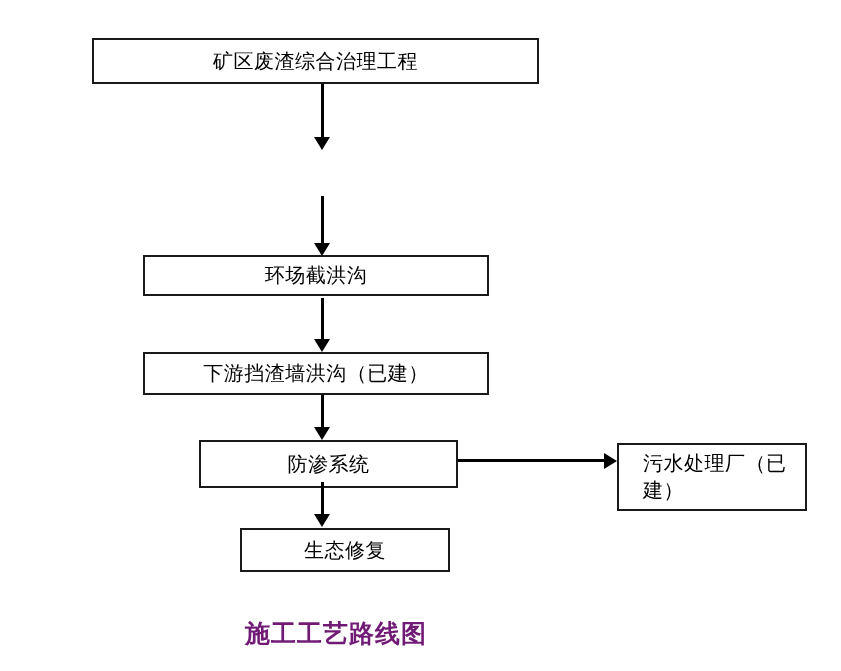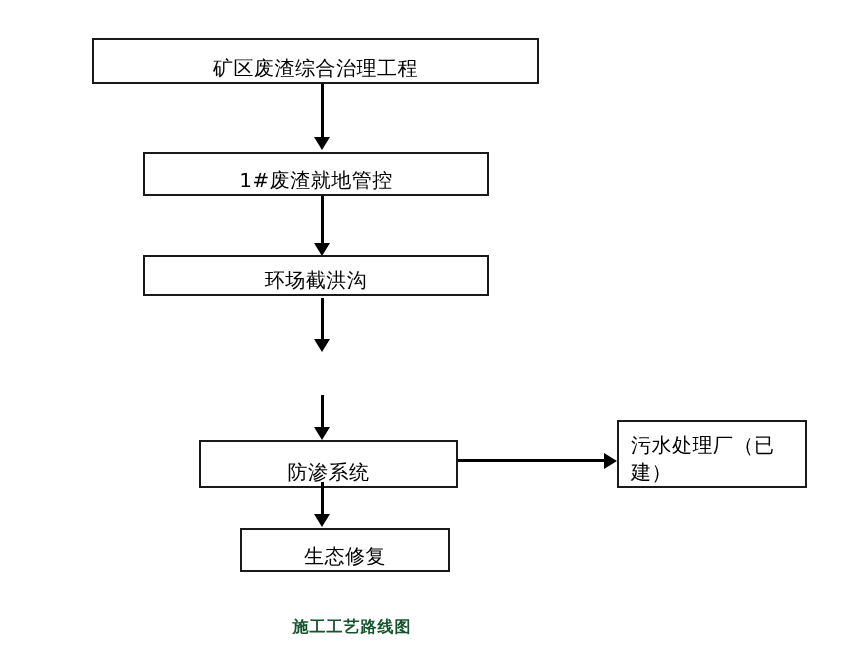--- a/index.html
+++ b/index.html
@@ -16,32 +16,33 @@
     height: 671px;
     background: #ffffff;
     overflow: hidden;
   }
   .node {
     position: absolute;
     box-sizing: border-box;
     border: 2px solid #1a1a1a;
     background: #ffffff;
     display: flex;
-    align-items: flex-end;
+    align-items: center;
     justify-content: center;
     color: #000000;
     font-size: 20px;
     line-height: 1.35;
     letter-spacing: 0.5px;
     font-family: "DejaVu Sans", "Liberation Sans", sans-serif;
   }
   .node.left-align {
     justify-content: flex-start;
     text-align: left;
-    padding-left: 12px;
+    padding-left: 24px;
+    margin-top: 23px;
   }
   
   #node-root      { left: 92px;  top: 38px;  width: 447px; height: 46px; }
   #node-1         { left: 143px; top: 152px; width: 346px; height: 44px; }
   #node-2         { left: 143px; top: 255px; width: 346px; height: 41px; }
   #node-3         { left: 143px; top: 352px; width: 346px; height: 43px; }
   #node-4         { left: 199px; top: 440px; width: 259px; height: 48px; }
   #node-side      { left: 617px; top: 420px; width: 190px; height: 68px; }
   #node-5         { left: 240px; top: 528px; width: 210px; height: 44px; }
 
@@ -83,57 +84,57 @@
   #conn-2-3-head    { left: 314px; top: 339px; }
   #conn-3-4-line    { left: 321px; top: 395px; height: 32px; }
   #conn-3-4-head    { left: 314px; top: 427px; }
   #conn-4-5-line    { left: 321px; top: 482px; height: 32px; }
   #conn-4-5-head    { left: 314px; top: 514px; }
   #conn-4-side-line { left: 458px; top: 459px; width: 148px; }
   #conn-4-side-head { left: 604px; top: 453px; }
 
   #caption {
     position: absolute;
-    left: 16px;
+    left: 0;
     top: 617px;
     width: 672px;
     text-align: center;
-    font-size: 16px;
+    font-size: 25px;
     font-weight: bold;
-    color: #14532d;
+    color: #701a75;
     letter-spacing: 1px;
     font-family: "DejaVu Sans", "Liberation Sans", sans-serif;
   }
 </style>
 </head>
 <body>
 
 <div id="canvas">
 
   <div class="node" id="node-root">
     <span>矿区废渣综合治理工程</span>
   </div>
 
   <div class="vline" id="conn-root-1-line"></div>
   <div class="arrow-down" id="conn-root-1-head"></div>
 
-  <div class="node" id="node-1">
-    <span>1#废渣就地管控</span>
-  </div>
 
   <div class="vline" id="conn-1-2-line"></div>
   <div class="arrow-down" id="conn-1-2-head"></div>
 
   <div class="node" id="node-2">
     <span>环场截洪沟</span>
   </div>
 
   <div class="vline" id="conn-2-3-line"></div>
   <div class="arrow-down" id="conn-2-3-head"></div>
 
+  <div class="node" id="node-3">
+    <span>下游挡渣墙洪沟（已建）</span>
+  </div>
 
   <div class="vline" id="conn-3-4-line"></div>
   <div class="arrow-down" id="conn-3-4-head"></div>
 
   <div class="node" id="node-4">
     <span>防渗系统</span>
   </div>
 
   <div class="hline" id="conn-4-side-line"></div>
   <div class="arrow-right" id="conn-4-side-head"></div>

